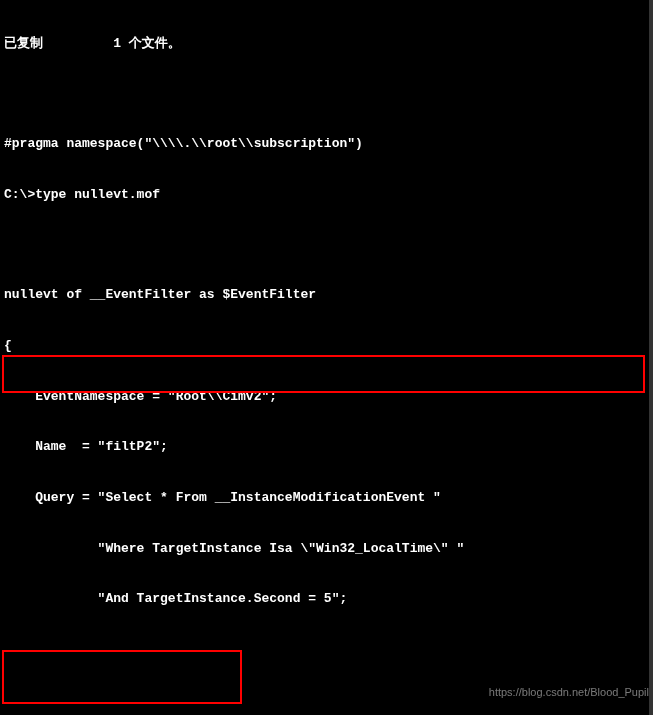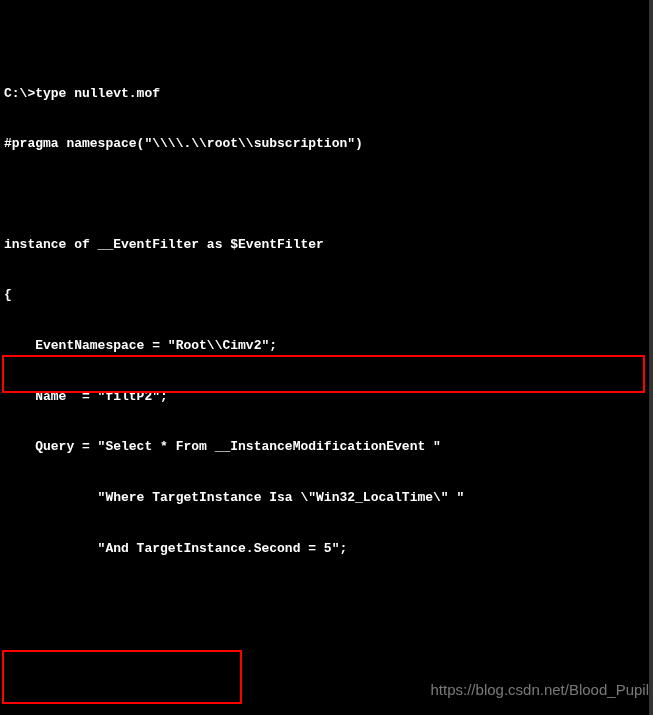--- a/index.html
+++ b/index.html
@@ -39,40 +39,41 @@
       height: 54px;
       pointer-events: none;
     }
     .watermark {
       position: absolute;
       bottom: 16px;
       right: 4px;
       color: rgba(200, 200, 200, 0.6);
       font-family: Arial, sans-serif;
       font-weight: normal;
-      font-size: 15px;
+      font-size: 11px;
     }
     .right-border {
       position: absolute;
       top: 0;
       right: 0;
       width: 4px;
       height: 100%;
       background: #333;
     }
   </style>
 </head>
 <body>
 
 <div class="terminal">
+  <span class="line">已复制         1 个文件。</span>
   <span class="line"></span>
+  <span class="line">#pragma namespace("\\\\.\\root\\subscription")</span>
   <span class="line">C:\&gt;type nullevt.mof</span>
-  <span class="line">#pragma namespace("\\\\.\\root\\subscription")</span>
   <span class="line"></span>
-  <span class="line">instance of __EventFilter as $EventFilter</span>
+  <span class="line">nullevt of __EventFilter as $EventFilter</span>
   <span class="line">{</span>
   <span class="line">    EventNamespace = "Root\\Cimv2";</span>
   <span class="line">    Name  = "filtP2";</span>
   <span class="line">    Query = "Select * From __InstanceModificationEvent "</span>
   <span class="line">            "Where TargetInstance Isa \"Win32_LocalTime\" "</span>
   <span class="line">            "And TargetInstance.Second = 5";</span>
   
   
   
   

